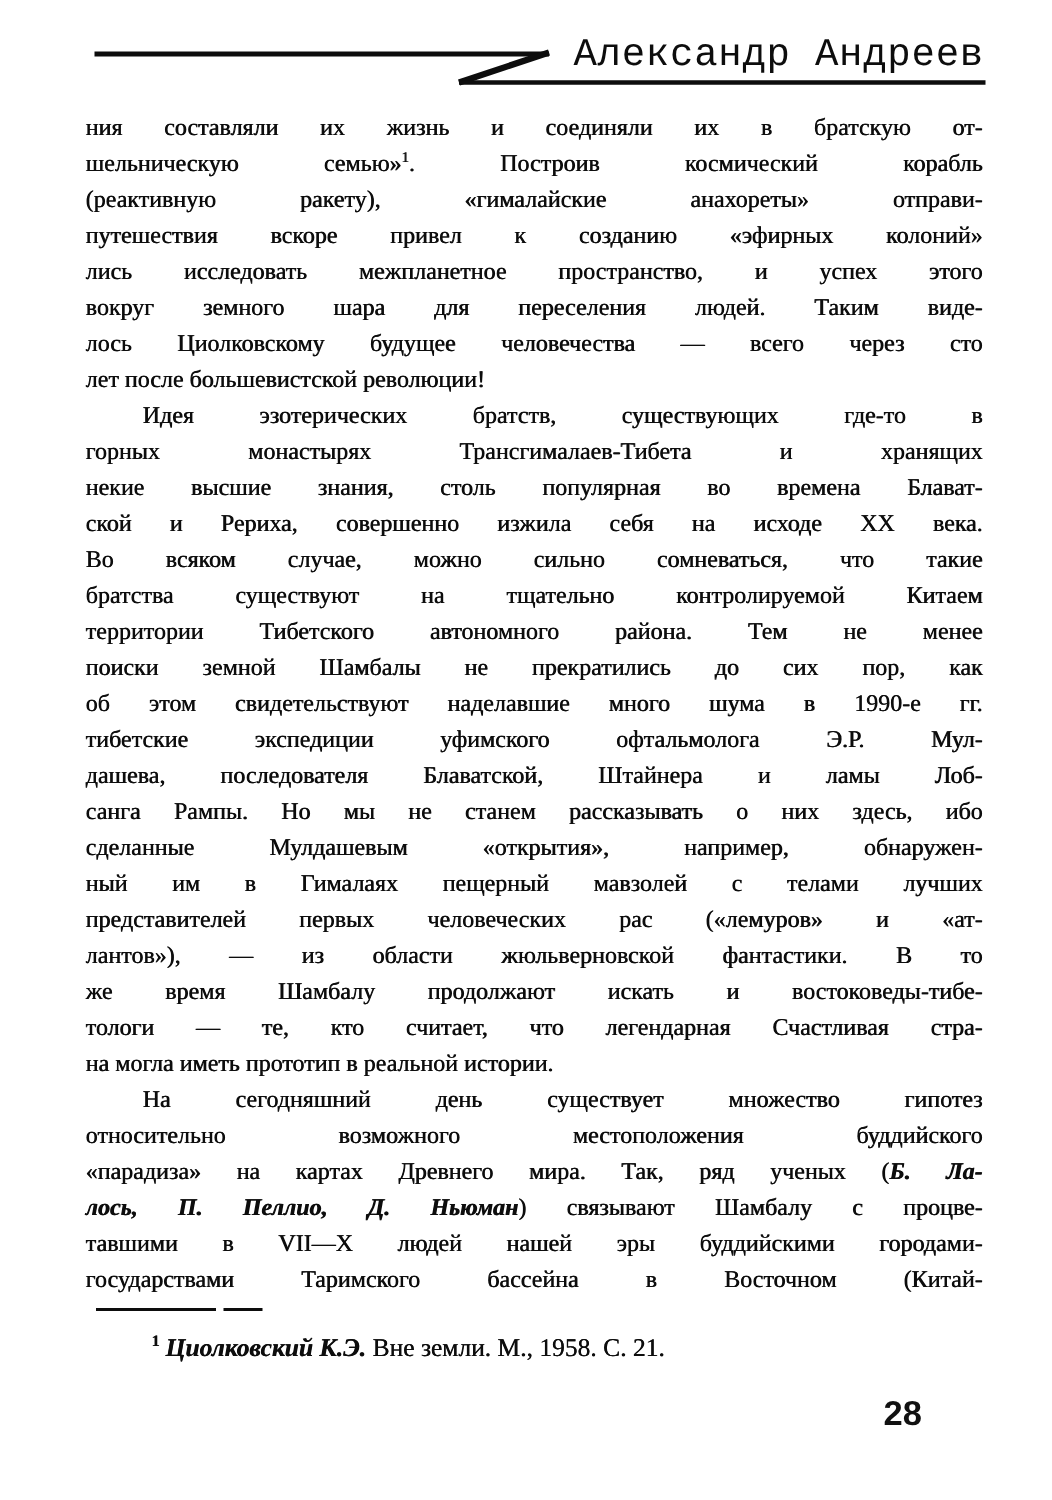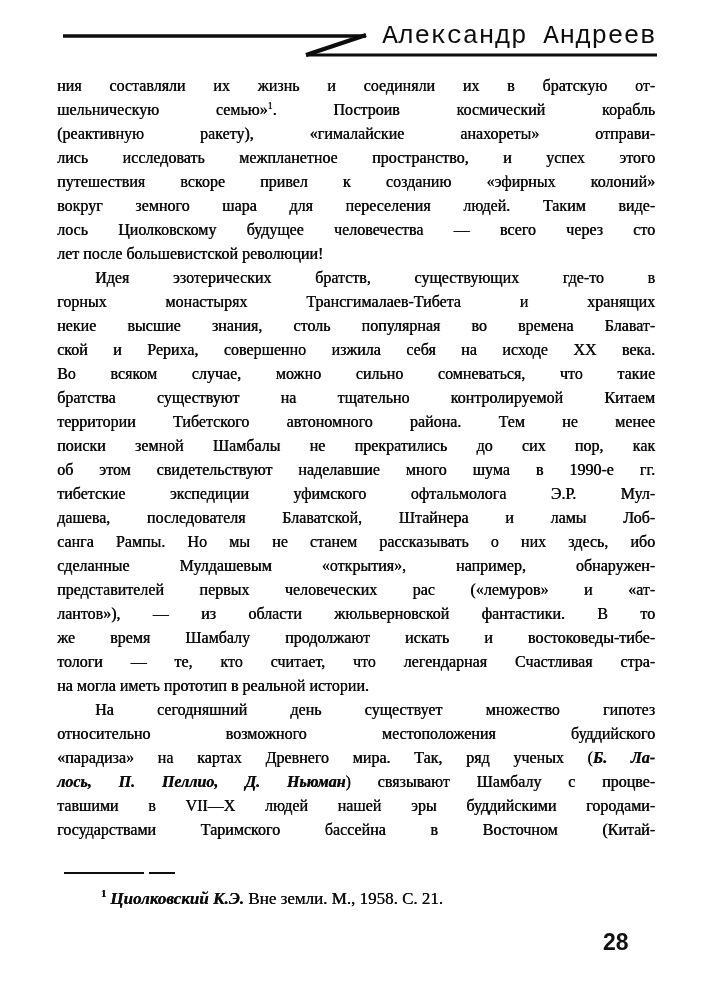--- a/index.html
+++ b/index.html
@@ -80,21 +80,21 @@
     font-weight: bold;
   }
   .footnote .fn-author {
     font-style: italic;
     font-weight: bold;
     text-align: right;
   }
   .page-number {
     position: absolute;
     top: 929px;
-    left: 603px;
+    left: 589px;
     font-family: "Liberation Sans", sans-serif;
     font-size: 23px;
     font-weight: bold;
     color: #111111;
   }
 </style>
 </head>
 <body>
 
 <div>
@@ -105,40 +105,41 @@
     <line x1="306" y1="55" x2="657" y2="55" stroke="#0d0d0d" stroke-width="3"></line>
   </svg>
 
   <div class="author">Александр Андреев</div>
 
   <main class="body-text">
       <div>
         <div class="line"><span>ния составляли их жизнь и соединяли их в братскую от-</span></div>
         <div class="line"><span>шельническую семью»</span><sup>1</sup><span>. Построив космический корабль</span></div>
         <div class="line"><span>(реактивную ракету), «гималайские анахореты» отправи-</span></div>
+        <div class="line"><span>путешествия вскоре привел к созданию «эфирных колоний»</span></div>
         <div class="line"><span>лись исследовать межпланетное пространство, и успех этого</span></div>
-        <div class="line"><span>путешествия вскоре привел к созданию «эфирных колоний»</span></div>
         <div class="line"><span>вокруг земного шара для переселения людей. Таким виде-</span></div>
         <div class="line"><span>лось Циолковскому будущее человечества — всего через сто</span></div>
         <div class="line last"><span>лет после большевистской революции!</span></div>
       </div>
       <div>
         <div class="line indent"><span>Идея эзотерических братств, существующих где-то в</span></div>
         <div class="line"><span>горных монастырях Трансгималаев-Тибета и хранящих</span></div>
         <div class="line"><span>некие высшие знания, столь популярная во времена Блават-</span></div>
         <div class="line"><span>ской и Рериха, совершенно изжила себя на исходе XX века.</span></div>
         <div class="line"><span>Во всяком случае, можно сильно сомневаться, что такие</span></div>
         <div class="line"><span>братства существуют на тщательно контролируемой Китаем</span></div>
         <div class="line"><span>территории Тибетского автономного района. Тем не менее</span></div>
         <div class="line"><span>поиски земной Шамбалы не прекратились до сих пор, как</span></div>
         <div class="line"><span>об этом свидетельствуют наделавшие много шума в 1990-е гг.</span></div>
         <div class="line"><span>тибетские экспедиции уфимского офтальмолога Э.Р. Мул-</span></div>
         <div class="line"><span>дашева, последователя Блаватской, Штайнера и ламы Лоб-</span></div>
         <div class="line"><span>санга Рампы. Но мы не станем рассказывать о них здесь, ибо</span></div>
         <div class="line"><span>сделанные Мулдашевым «открытия», например, обнаружен-</span></div>
+        <div class="line"><span>ный им в Гималаях пещерный мавзолей с телами лучших</span></div>
         <div class="line"><span>представителей первых человеческих рас («лемуров» и «ат-</span></div>
         <div class="line"><span>лантов»), — из области жюльверновской фантастики. В то</span></div>
         <div class="line"><span>же время Шамбалу продолжают искать и востоковеды-тибе-</span></div>
         <div class="line"><span>тологи — те, кто считает, что легендарная Счастливая стра-</span></div>
         <div class="line last"><span>на могла иметь прототип в реальной истории.</span></div>
       </div>
       <div>
         <div class="line indent"><span>На сегодняшний день существует множество гипотез</span></div>
         <div class="line"><span>относительно возможного местоположения буддийского</span></div>
         <div class="line"><span>«парадиза» на картах Древнего мира. Так, ряд ученых (</span><span class="bold">Б. Ла-</span></div>

